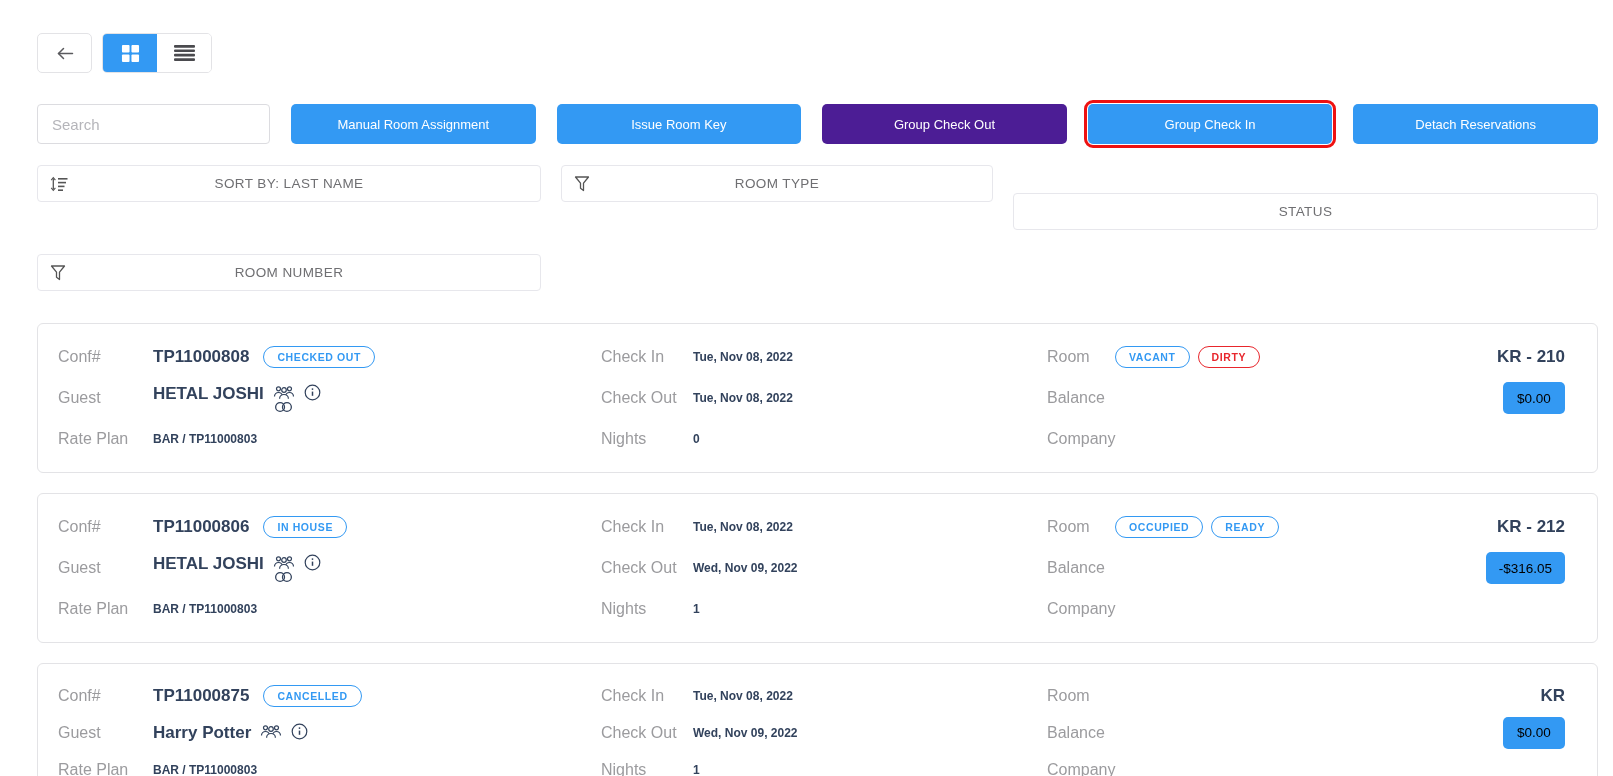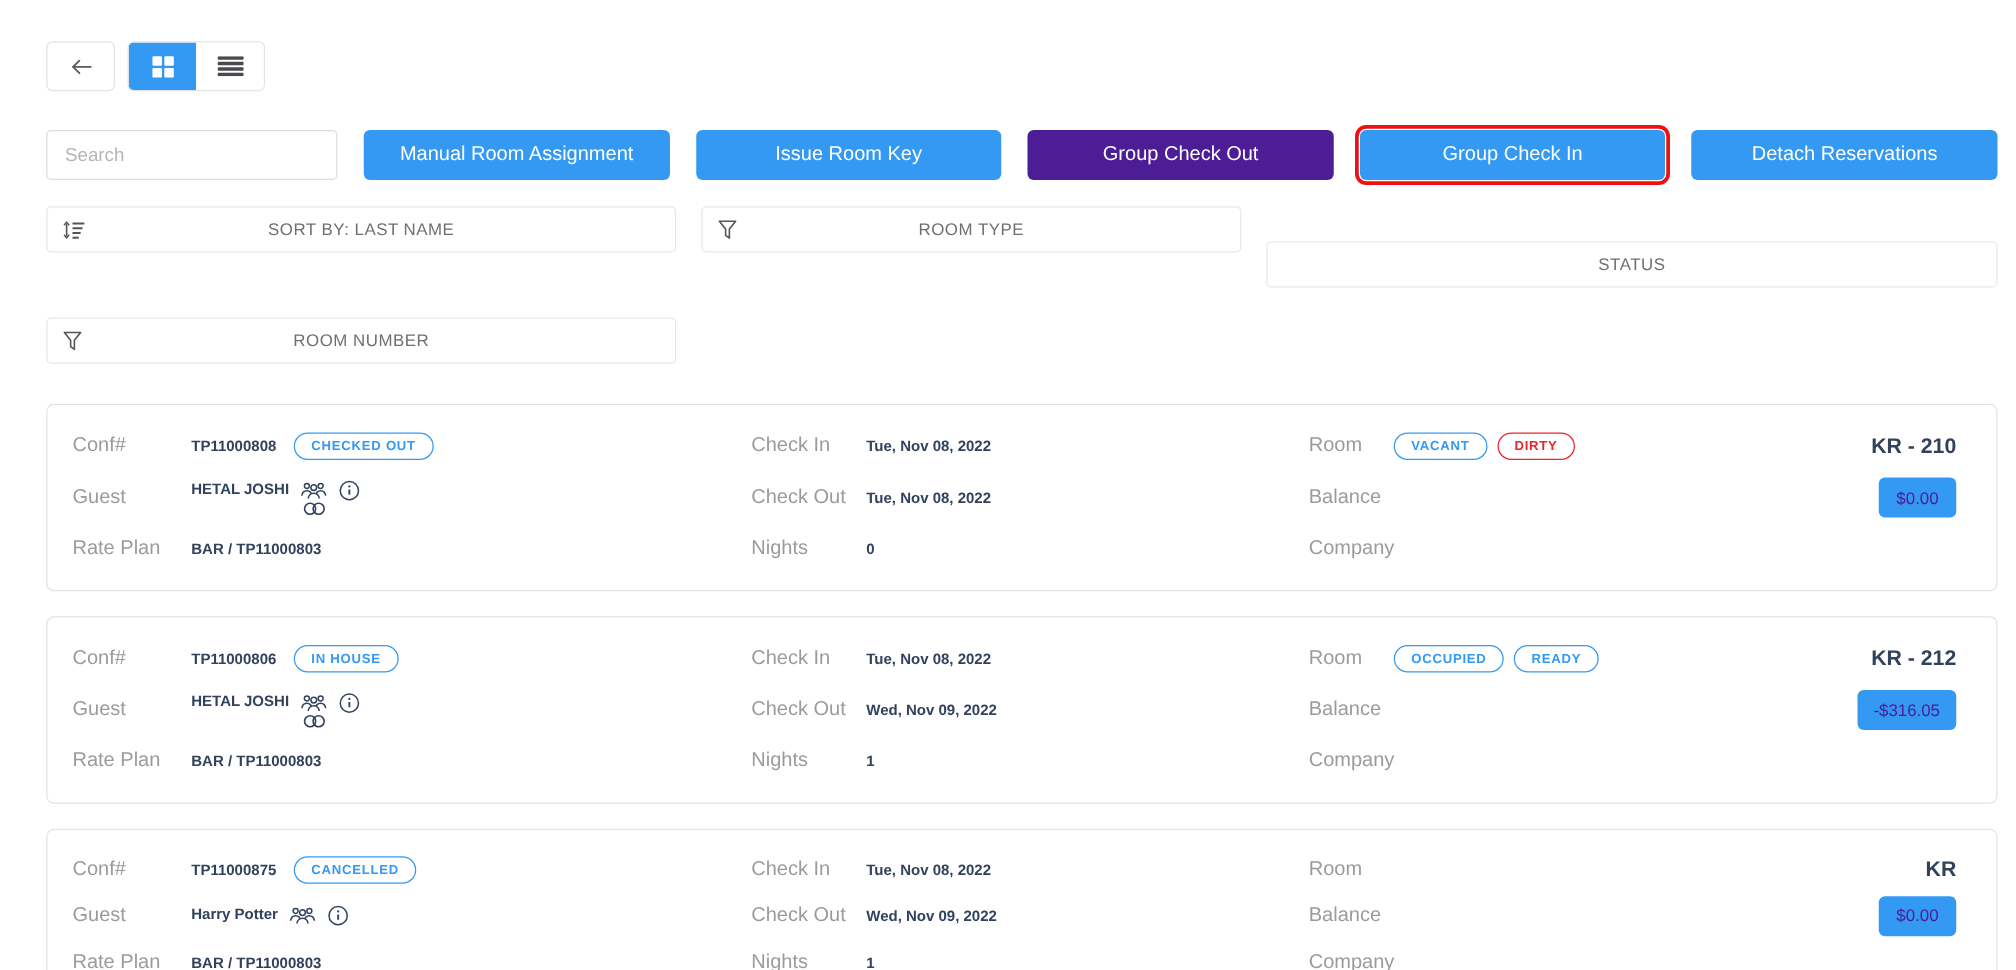--- a/index.html
+++ b/index.html
@@ -22,21 +22,21 @@
   .vt-btn.active { background:#3399F3; }
   
   .actions-row { display:flex; gap:21px; margin:31px 15px 0 37px; }
   .search-input {
     width:233px; height:40px; border:1px solid #dcdce0; border-radius:4px;
     padding:0 14px; font-size:15px; font-family:"Liberation Sans",sans-serif; color:#444; outline:none;
   }
   .search-input::placeholder { color:#b5b5ba; }
   .btn {
     flex:1; height:40px; border:none; border-radius:5px; background:#3399F3; color:#fff;
-    font-size:16px; font-family:"Liberation Sans",sans-serif; cursor:pointer;
+    font-size:13px; font-family:"Liberation Sans",sans-serif; cursor:pointer;
   }
   .btn.disabled { background:#4c1d95; cursor:default; }
   .btn.highlighted { outline:3px solid #EE1111; outline-offset:1px; }
   
   .filters-row { display:flex; gap:20px; margin:21px 15px 0 37px; }
   .filters-row.second { margin-top:24px; }
   .filter {
     position:relative; height:37px; border:1px solid #e7e7ec; border-radius:4px; background:#fff;
     display:flex; align-items:center; justify-content:center; cursor:pointer;
     font-size:13.5px; letter-spacing:0.4px; color:#6f6f72;
@@ -57,36 +57,36 @@
   .col { display:flex; flex-direction:column; }
   .col1 { width:543px; }
   .col2 { width:446px; }
   .col3 { flex:1; }
   .row { height:41px; display:flex; align-items:center; }
   .lbl { color:#9b9b9e; font-size:16px; }
   .col1 .lbl { width:95px; }
   .col2 .lbl { width:92px; }
   .col3 .lbl { width:62px; }
   .val { color:#32425C; font-size:12px; font-weight:700; }
-  .val.big { font-size:12px; }
+  .val.big { font-size:17px; }
   .pill {
     display:inline-flex; align-items:center; justify-content:center;
     border-radius:13px; padding:4px 13px; font-size:10.5px; font-weight:700; letter-spacing:0.6px;
     margin-left:14px; white-space:nowrap;
   }
   .pill.blue { border:1.5px solid #3399F3; color:#3399F3; }
   .pill.red  { border:1.5px solid #E8262C; color:#E8262C; }
   .pill.badge0 { margin-left:6px; }
   .pill.badge1 { margin-left:8px; }
   .guest-wrap { display:flex; align-items:flex-start; gap:9px; }
   .icon-stack { display:flex; flex-direction:column; align-items:center; gap:1px; }
   .room-num { margin-left:auto; margin-right:12px; font-size:17px; font-weight:700; color:#32425C; }
   .balance-btn {
     margin-left:auto; margin-right:12px; height:32px; min-width:62px; padding:0 13px;
-    background:#3399F3; color:#4c1d95; border:none; border-radius:5px;
+    background:#3399F3; color:#000000; border:none; border-radius:5px;
     font-size:13.5px; font-family:"Liberation Sans",sans-serif; cursor:pointer;
   }
   svg { display:block; }
 </style>
 </head>
 <body>
 
 <div class="page">
 
   <div class="toolbar-row">

